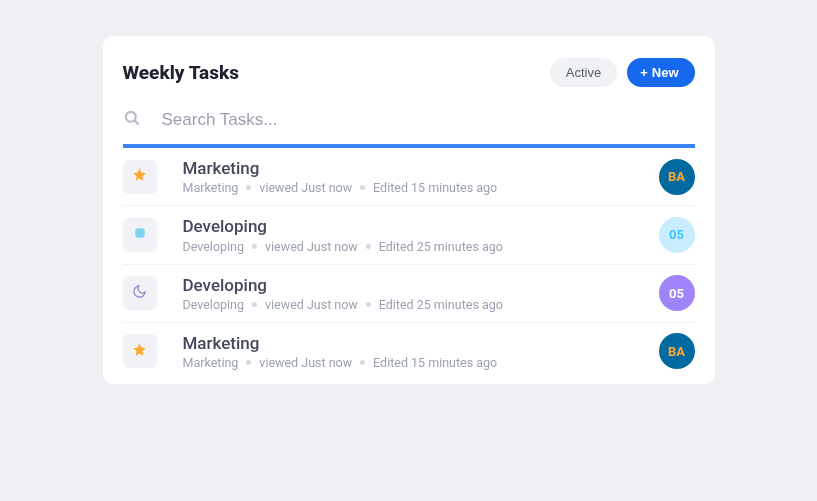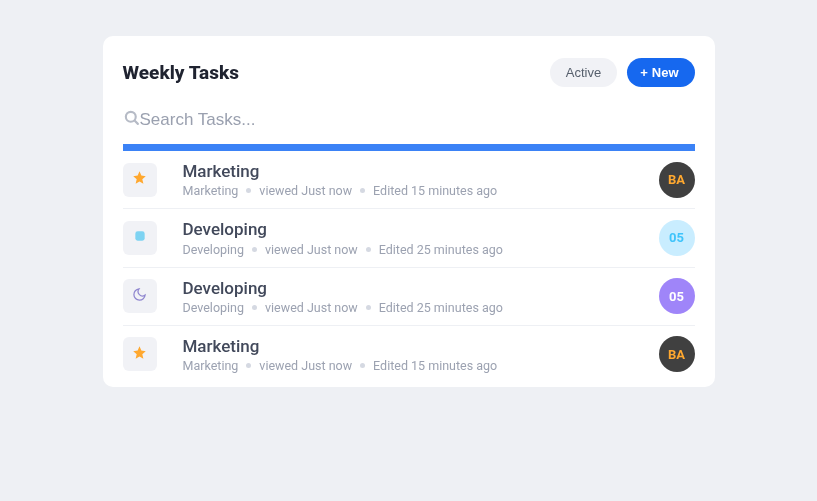--- a/index.html
+++ b/index.html
@@ -57,23 +57,23 @@
     font-weight: 600;
     padding: 8px 16px 8px 13px;
   }
   .btn-primary .plus {
     font-weight: 700;
     font-size: 13px;
   }
   .search-row {
     display: flex;
     align-items: center;
-    gap: 0;
+    gap: 22px;
     padding-bottom: 14px;
-    border-bottom: 7px solid #3b82f6;
+    border-bottom: 4px solid #3b82f6;
   }
   .search-icon {
     color: #b6bbc6;
   }
   .search-input {
     border: none;
     outline: none;
     font-size: 17px;
     color: #53586a;
     flex: 1;
@@ -124,21 +124,21 @@
   .avatar {
     width: 36px;
     height: 36px;
     border-radius: 50%;
     display: flex;
     align-items: center;
     justify-content: center;
     font-size: 13px;
     font-weight: 700;
   }
-  .avatar-peach { background: #404040; color: #ffa82f; }
+  .avatar-peach { background: #0369a1; color: #ffa82f; }
   .avatar-sky   { background: #c9edff; color: #3fc4fb; }
   .avatar-violet{ background: #9f85f9; color: #ffffff; }
 
   
   .star-icon { color:#ffa82f; }
   .square-icon { color:#7ed3f2; }
   .moon-icon { color:#8f86cf; }
 </style>
 </head>
 <body>

